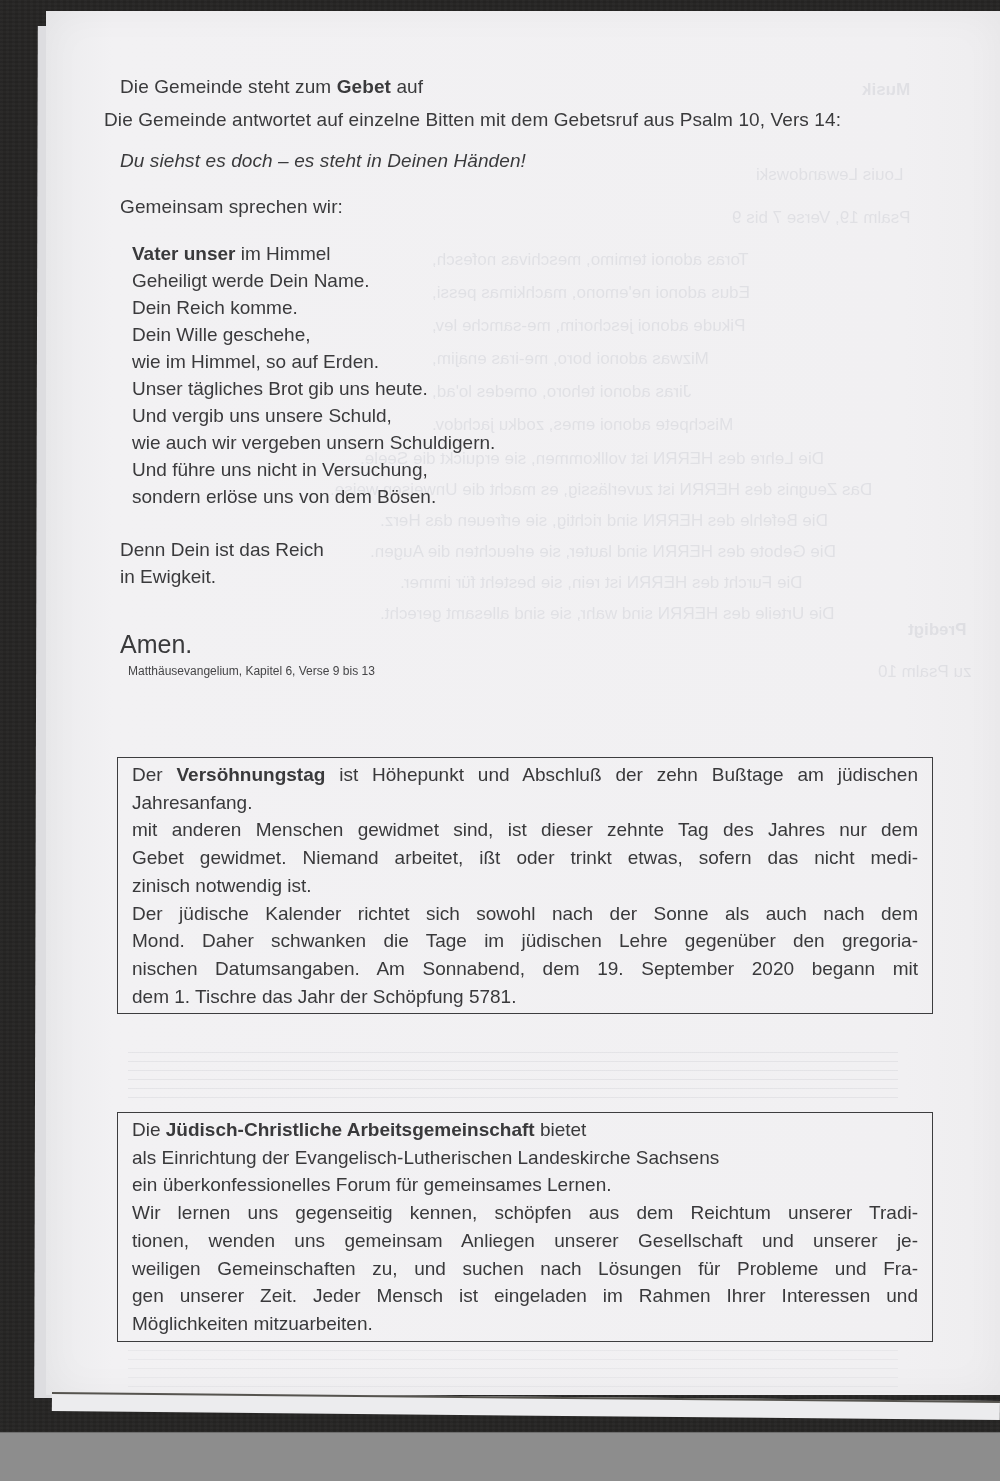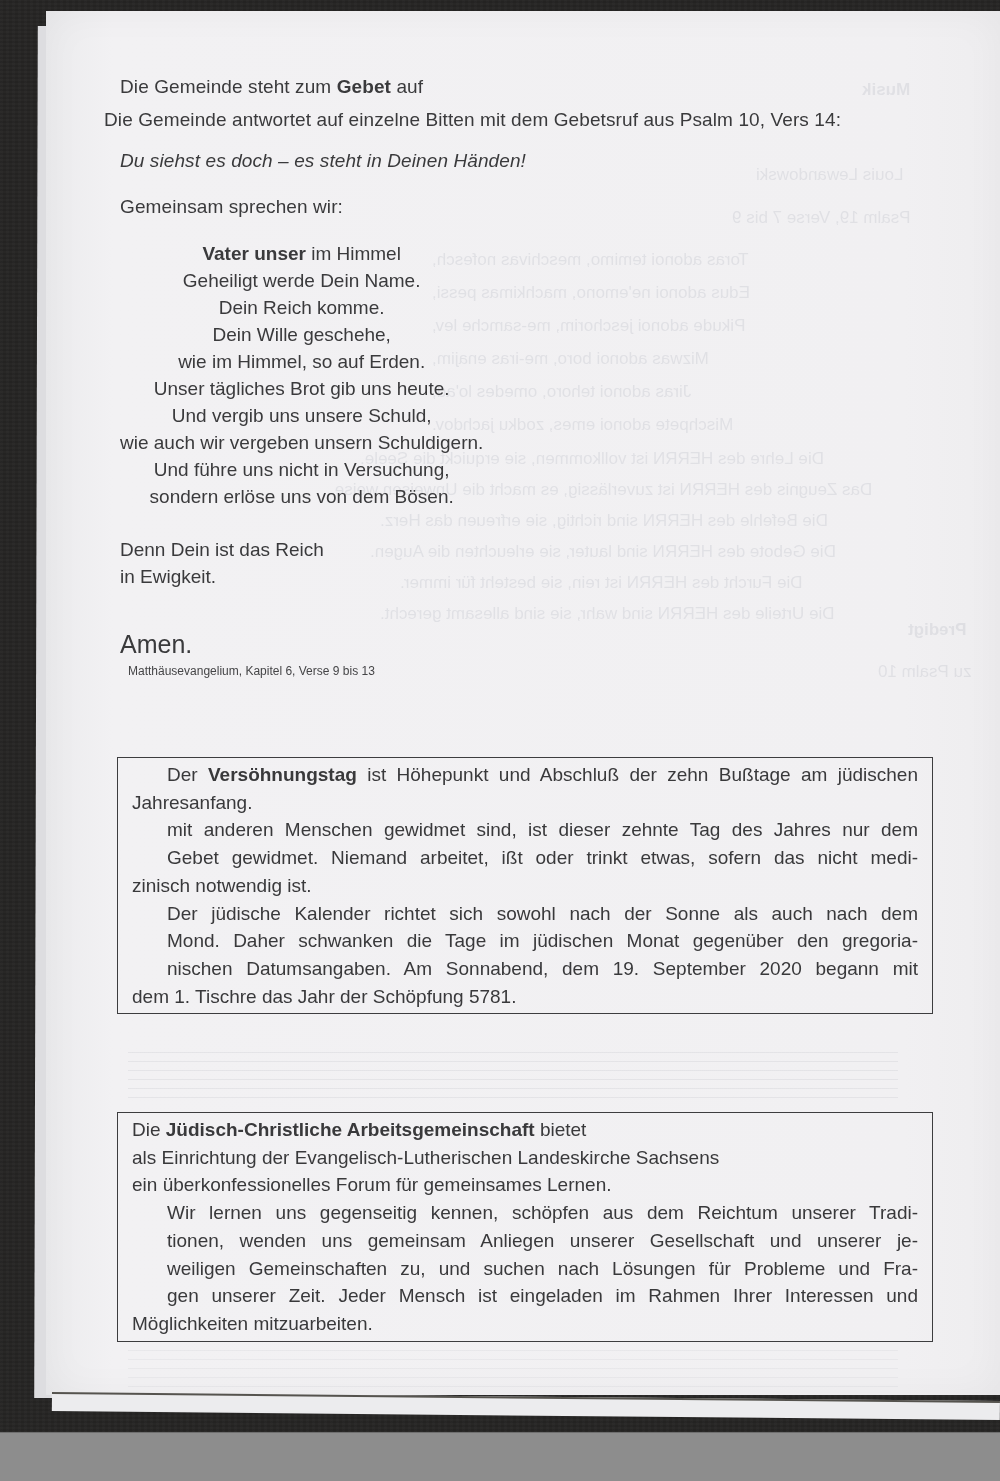--- a/index.html
+++ b/index.html
@@ -20,32 +20,32 @@
     box-shadow:inset 0 0 40px rgba(0,0,0,0.04);
   }
   .page2{
     position:absolute;left:52px;top:1392px;width:948px;height:17px;
     background:#ececee;border-top:2px solid #55534e;
     transform:rotate(0.55deg);transform-origin:left top;
   }
   .tline{position:absolute;white-space:nowrap;color:#3a3a3c;font-size:19px;letter-spacing:0.1px;}
   .it{font-style:italic;}
   .bd{font-weight:bold;}
-  .prayer{position:absolute;left:120px;top:240px;color:#3a3a3c;font-size:19px;line-height:27px;text-align:center;}
+  .prayer{position:absolute;left:132px;top:240px;color:#3a3a3c;font-size:19px;line-height:27px;}
   .dox{position:absolute;left:120px;top:536px;color:#3a3a3c;font-size:19px;line-height:27px;}
   .amen{position:absolute;left:120px;top:630px;color:#3a3a3c;font-size:25px;}
   .cite{position:absolute;left:128px;top:664px;color:#454547;font-size:12px;}
   .ibox{
     position:absolute;left:117px;width:786px;
     border:1.5px solid #3d3d3f;background:rgba(255,255,255,0.06);
     padding:3px 14px;color:#39393b;font-size:19px;line-height:27.7px;
   }
   .box1{top:757px;}
   .box2{top:1112px;}
-  .jl{text-align:justify;text-align-last:justify;margin-left:35px;}
+  .jl{text-align:justify;text-align-last:justify;}
   .ll{text-align:left;text-align-last:left;}
   .ghost{
     position:absolute;white-space:nowrap;color:#8a90a0;opacity:0.16;
     font-size:17px;transform:scaleX(-1);
   }
   .staff{
     position:absolute;opacity:0.10;
     background:repeating-linear-gradient(180deg,#6a707e 0 1px,transparent 1px 9px);
   }
   .footer{
@@ -109,21 +109,21 @@
   <div class="amen">Amen.</div>
   <div class="cite">Matthäusevangelium, Kapitel 6, Verse 9 bis 13</div>
 
   <div class="ibox box1">
     <div class="jl"><span>Der </span><span class="bd">Versöhnungstag</span><span> ist Höhepunkt und Abschluß der zehn Bußtage am jüdischen</span></div>
     <div class="ll">Jahresanfang.</div>
     <div class="jl">mit anderen Menschen gewidmet sind, ist dieser zehnte Tag des Jahres nur dem</div>
     <div class="jl">Gebet gewidmet. Niemand arbeitet, ißt oder trinkt etwas, sofern das nicht medi-</div>
     <div class="ll">zinisch notwendig ist.</div>
     <div class="jl">Der jüdische Kalender richtet sich sowohl nach der Sonne als auch nach dem</div>
-    <div class="jl">Mond. Daher schwanken die Tage im jüdischen Monat gegenüber den gregoria-</div>
+    <div class="jl">Mond. Daher schwanken die Tage im jüdischen Lehre gegenüber den gregoria-</div>
     <div class="jl">nischen Datumsangaben. Am Sonnabend, dem 19. September 2020 begann mit</div>
     <div class="ll">dem 1. Tischre das Jahr der Schöpfung 5781.</div>
   </div>
 
   <div class="ibox box2">
     <div class="ll"><span>Die </span><span class="bd">Jüdisch-Christliche Arbeitsgemeinschaft</span><span> bietet</span></div>
     <div class="ll">als Einrichtung der Evangelisch-Lutherischen Landeskirche Sachsens</div>
     <div class="ll">ein überkonfessionelles Forum für gemeinsames Lernen.</div>
     <div class="jl">Wir lernen uns gegenseitig kennen, schöpfen aus dem Reichtum unserer Tradi-</div>
     <div class="jl">tionen, wenden uns gemeinsam Anliegen unserer Gesellschaft und unserer je-</div>

